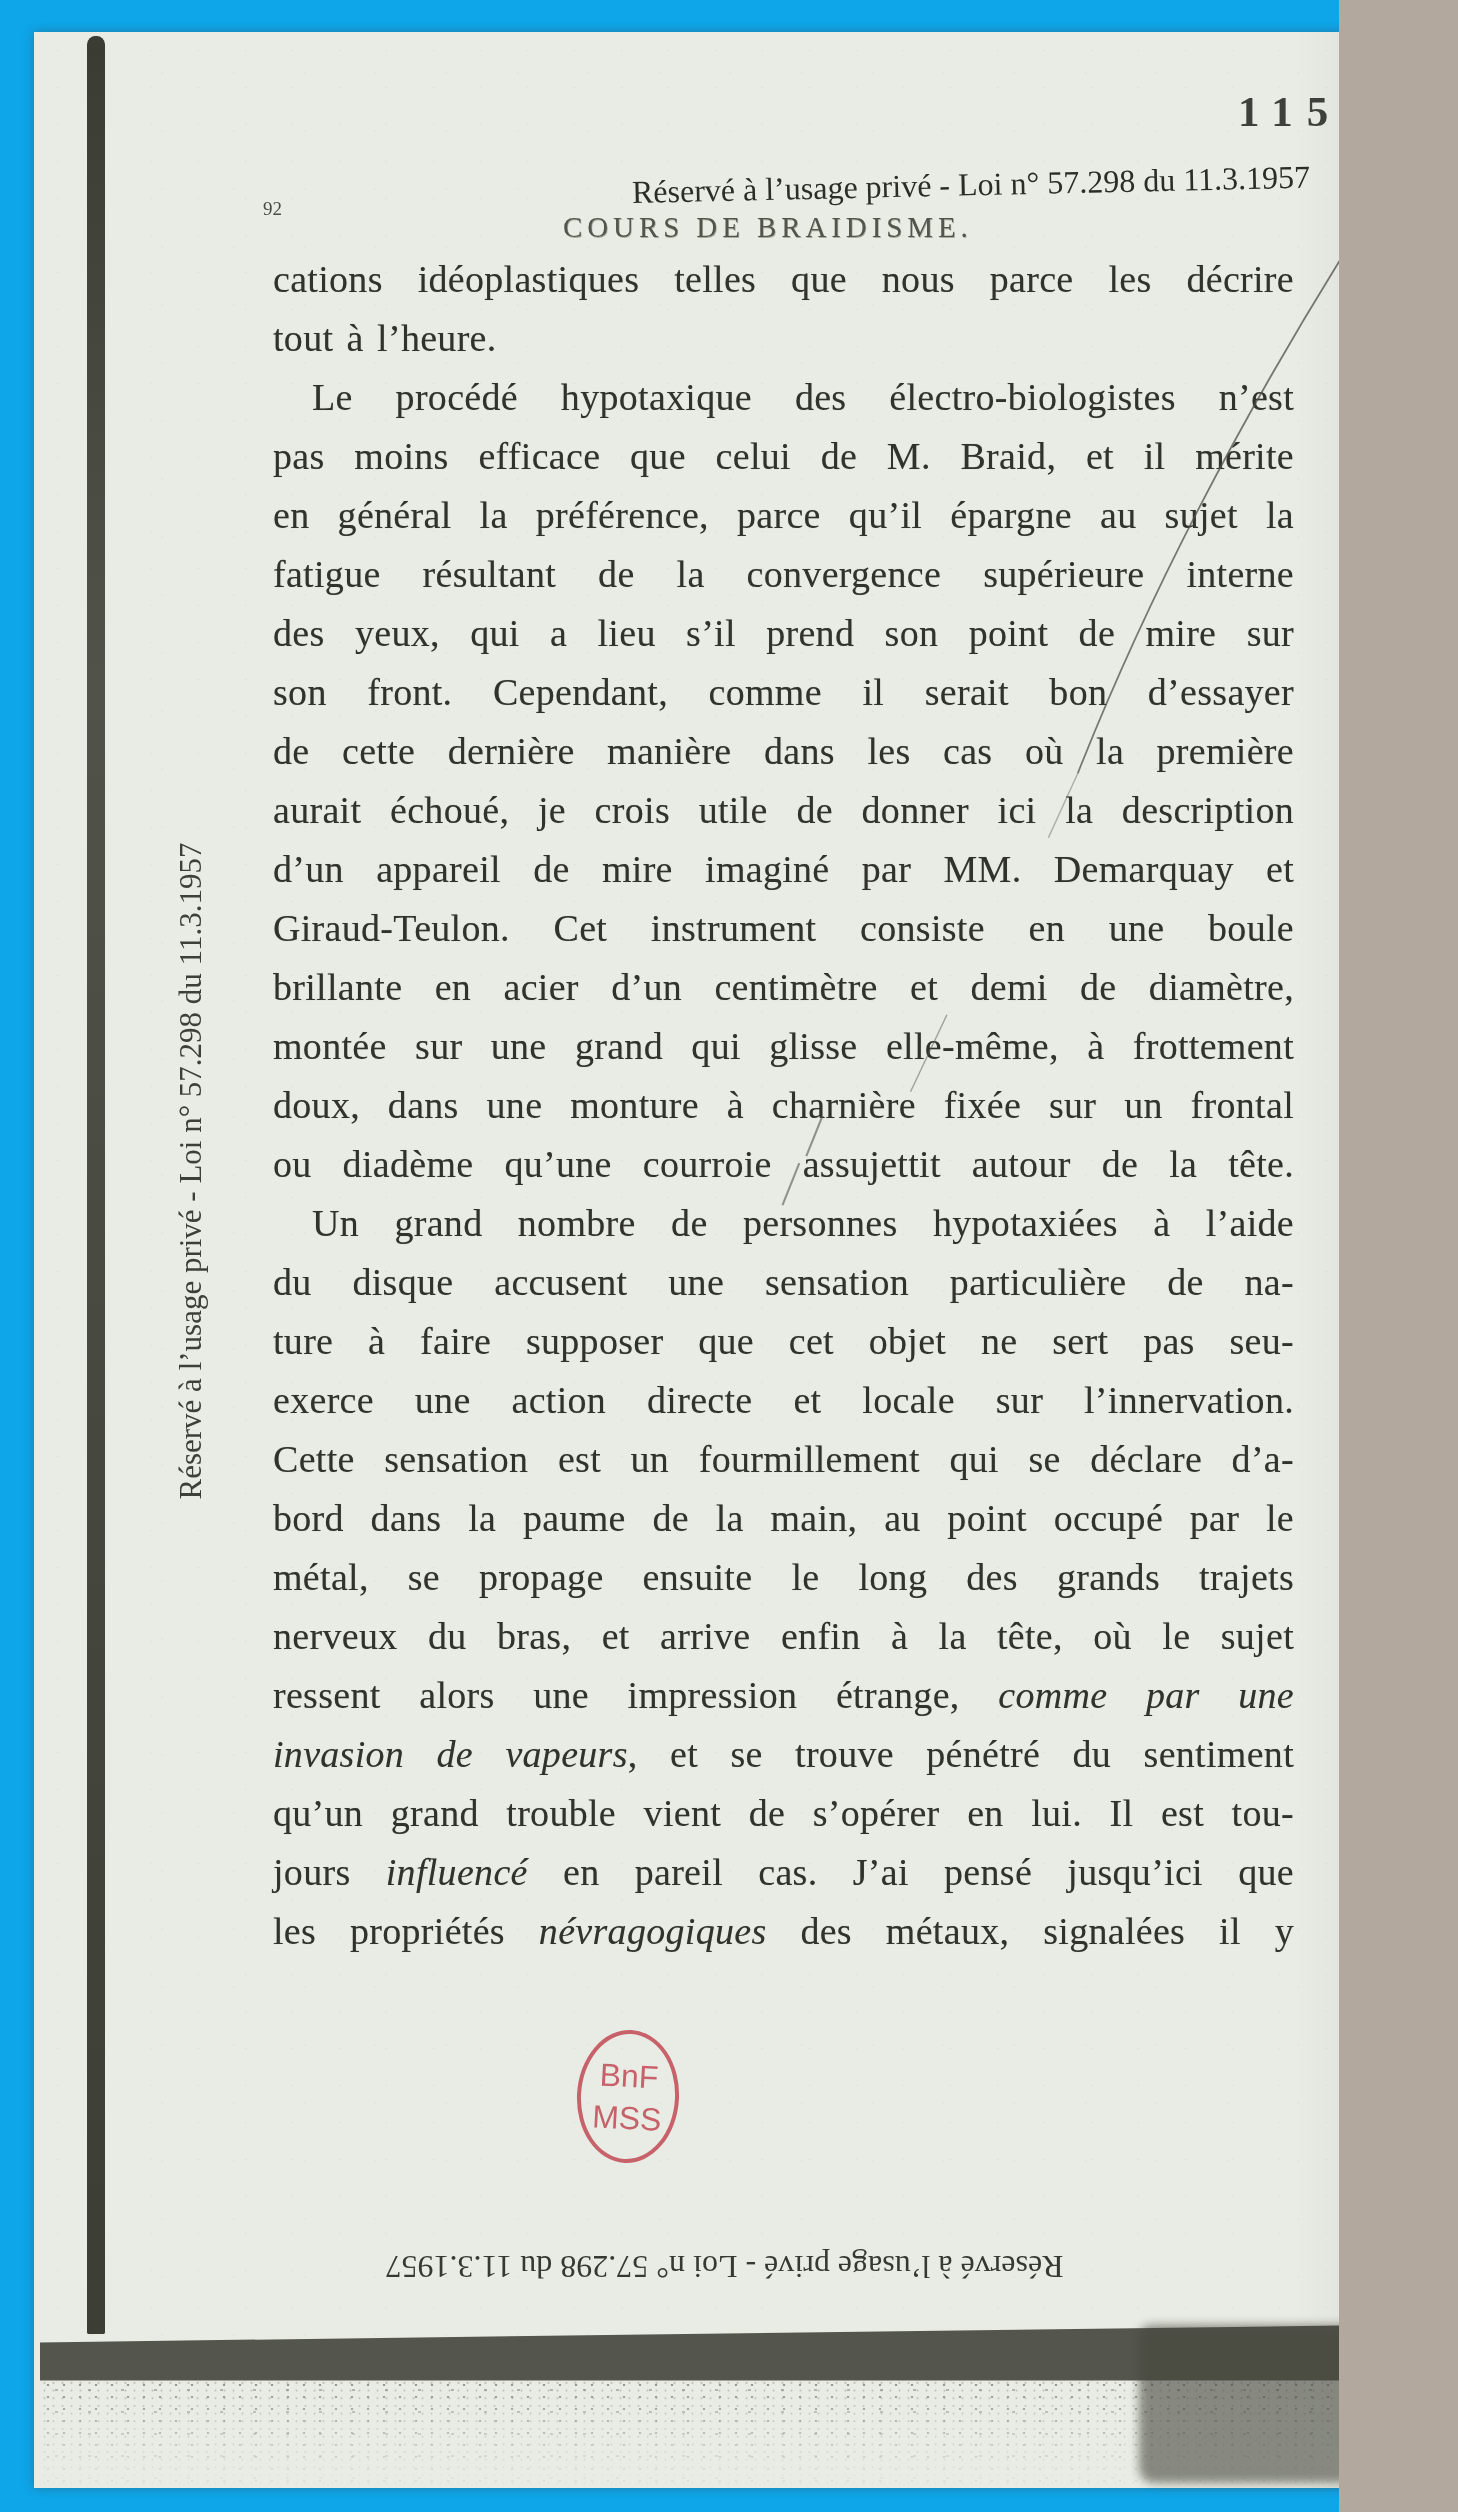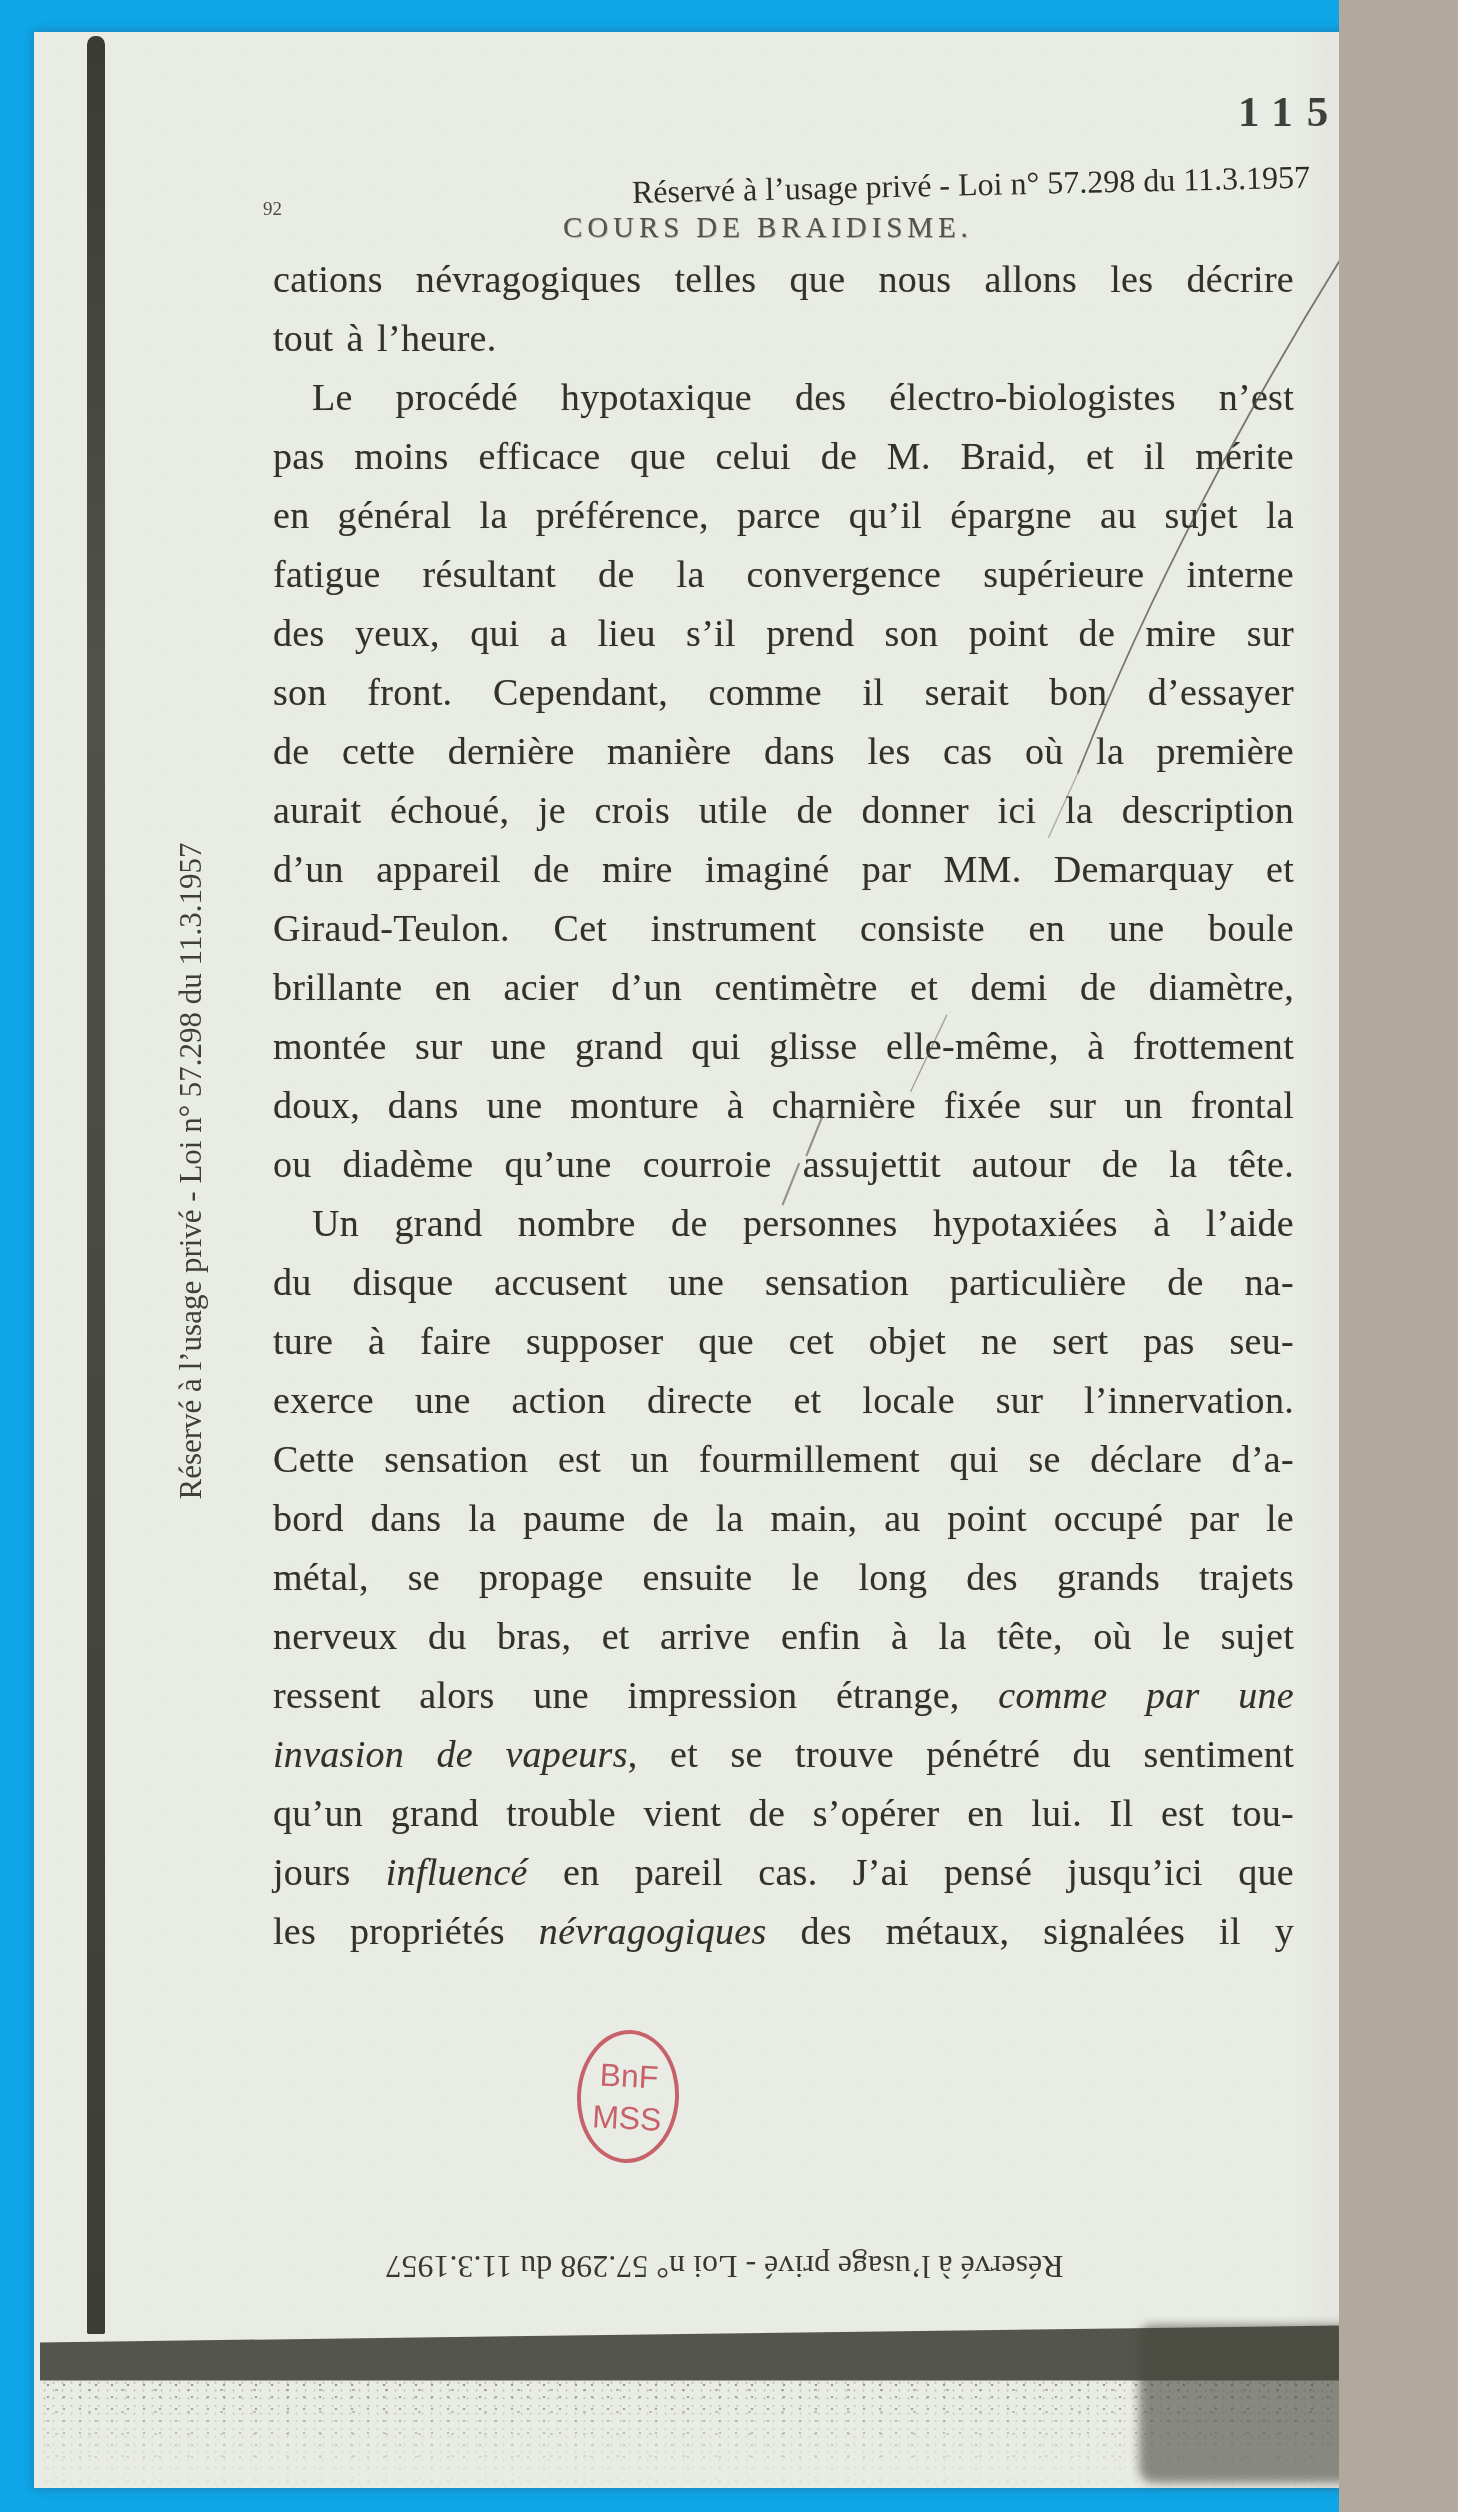--- a/index.html
+++ b/index.html
@@ -65,21 +65,21 @@
 
     <div class="folio-stamp">115</div>
 
     <div class="header-stamp">Réservé à l’usage privé - Loi n° 57.298 du 11.3.1957</div>
 
     <div class="page-number">92</div>
 
     <div class="running-title">COURS DE BRAIDISME.</div>
 
     <div id="text-block" class="text-block">
-        <div class="line"><span>cations névragogiques telles que nous allons les décrire</span></div>
+        <div class="line"><span>cations idéoplastiques telles que nous parce les décrire</span></div>
         <div class="line left"><span>tout à l’heure.</span></div>
         <div class="line indent"><span>Le procédé hypotaxique des électro-biologistes n’est</span></div>
         <div class="line"><span>pas moins efficace que celui de M. Braid, et il mérite</span></div>
         <div class="line"><span>en général la préférence, parce qu’il épargne au sujet la</span></div>
         <div class="line"><span>fatigue résultant de la convergence supérieure interne</span></div>
         <div class="line"><span>des yeux, qui a lieu s’il prend son point de mire sur</span></div>
         <div class="line"><span>son front. Cependant, comme il serait bon d’essayer</span></div>
         <div class="line"><span>de cette dernière manière dans les cas où la première</span></div>
         <div class="line"><span>aurait échoué, je crois utile de donner ici la description</span></div>
         <div class="line"><span>d’un appareil de mire imaginé par MM. Demarquay et</span></div>

